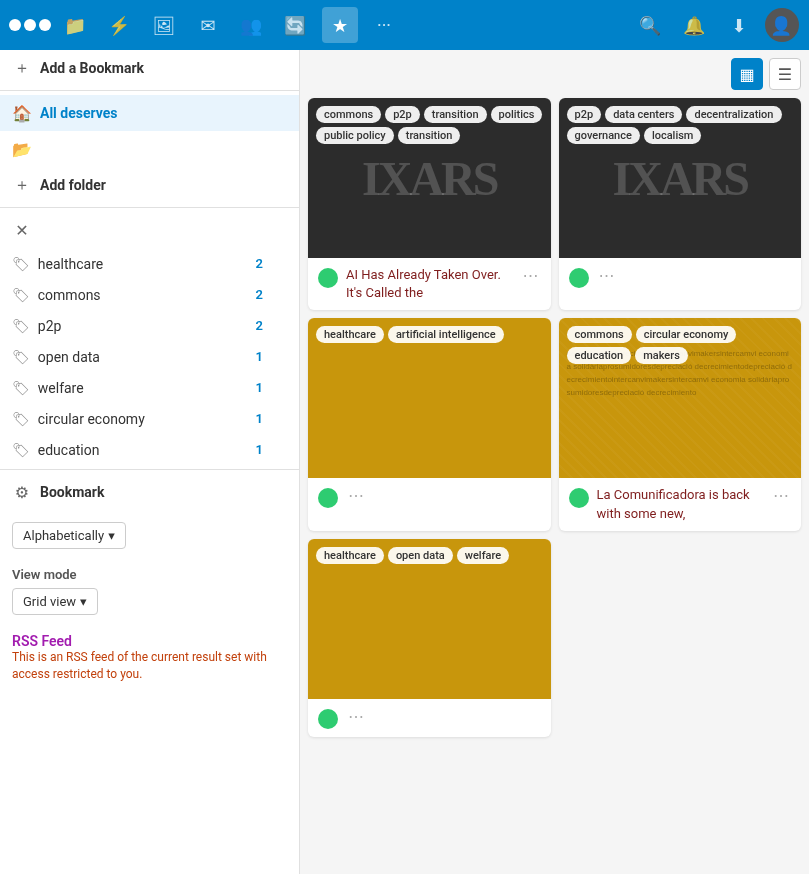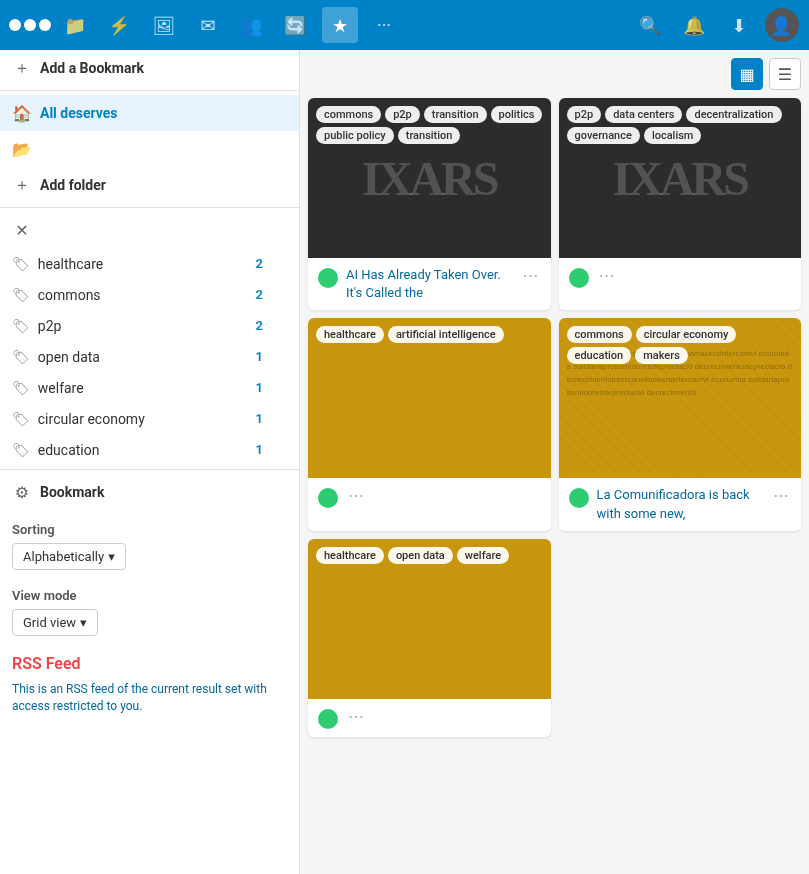--- a/index.html
+++ b/index.html
@@ -68,22 +68,22 @@
 
     .sorting-section, .view-section, .rss-section { padding: 12px 12px 6px; }
     .section-label { font-size: 13px; color: #555; font-weight: 600; margin-bottom: 6px; }
     .dropdown-select {
       display: flex; align-items: center; gap: 4px;
       border: 1px solid #ccc; border-radius: 4px; padding: 5px 10px;
       background: #fff; cursor: pointer; font-size: 13px; color: #333;
       width: fit-content;
     }
 
-    .rss-title { font-size: 16px; font-weight: 600; margin-bottom: 8px; color: #ef4444; }
-    .rss-desc { font-size: 12px; color: #0369a1; line-height: 1.4; }
+    .rss-title { font-size: 14px; font-weight: 600; margin-bottom: 0; color: #a21caf; }
+    .rss-desc { font-size: 12px; color: #c2410c; line-height: 1.4; }
 
     
     .content-area { flex: 1; overflow-y: auto; padding: 8px; background: #f5f5f5; }
     .content-toolbar { display: flex; justify-content: flex-end; gap: 6px; margin-bottom: 8px; }
     .toolbar-btn { width: 32px; height: 32px; display: flex; align-items: center; justify-content: center; border: 1px solid #ccc; background: #fff; border-radius: 4px; cursor: pointer; color: #555; }
     .toolbar-btn.active { background: #0082c9; color: #fff; border-color: #0082c9; }
 
     .bookmarks-grid { display: grid; grid-template-columns: 1fr 1fr; gap: 8px; }
 
     .bookmark-card {
@@ -135,21 +135,21 @@
     }
     .card-favicon {
       width: 20px; height: 20px;
       border-radius: 50%;
       background: #2ecc71;
       flex-shrink: 0;
       margin-top: 2px;
       display: flex; align-items: center; justify-content: center;
       font-size: 10px; color: #fff;
     }
-    .card-title { flex: 1; font-size: 13px; color: #0369a1; line-height: 1.4; }
+    .card-title { flex: 1; font-size: 13px; color: #7f1d1d; line-height: 1.4; }
     .card-more { color: #aaa; font-size: 16px; cursor: pointer; padding: 0 2px; }
 
     
     .oc-logo { display: flex; gap: 3px; align-items: center; }
     .oc-circle { width: 12px; height: 12px; border-radius: 50%; }
 
     
     ::-webkit-scrollbar { width: 6px; }
     ::-webkit-scrollbar-thumb { background: #ccc; border-radius: 3px; }
   </style>
@@ -263,21 +263,20 @@
     </div>
 
     <div class="sidebar-section-divider"></div>
 
     <div class="sidebar-item">
       <span class="icon">⚙</span>
       <span class="label">Bookmark</span>
     </div>
 
     <div class="sorting-section">
-      <div class="section-label">Sorting</div>
       <div class="dropdown-select">
         <span>Alphabetically</span>
         <span>▾</span>
       </div>
     </div>
 
     <div class="view-section">
       <div class="section-label">View mode</div>
       <div class="dropdown-select">
         <span>Grid view</span>

